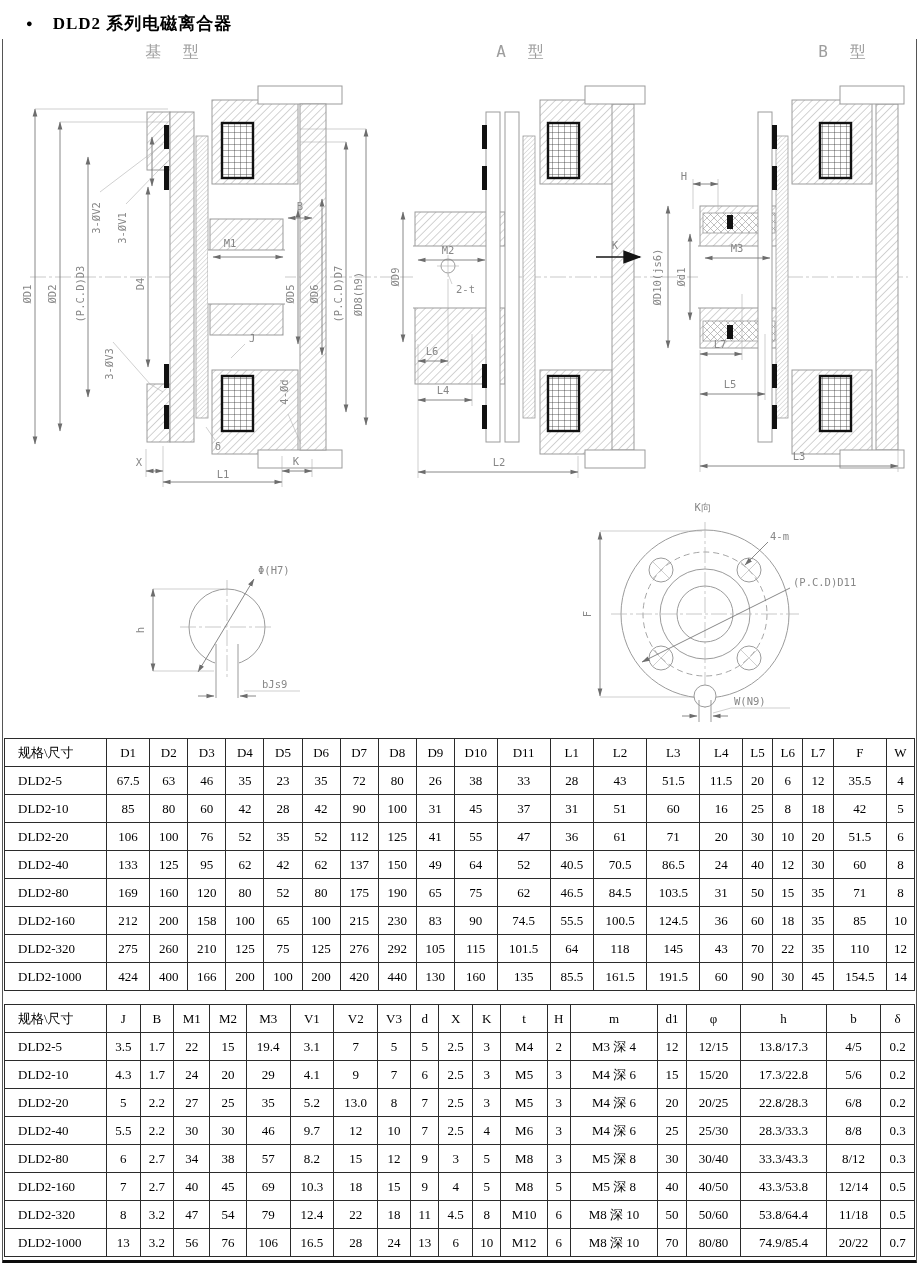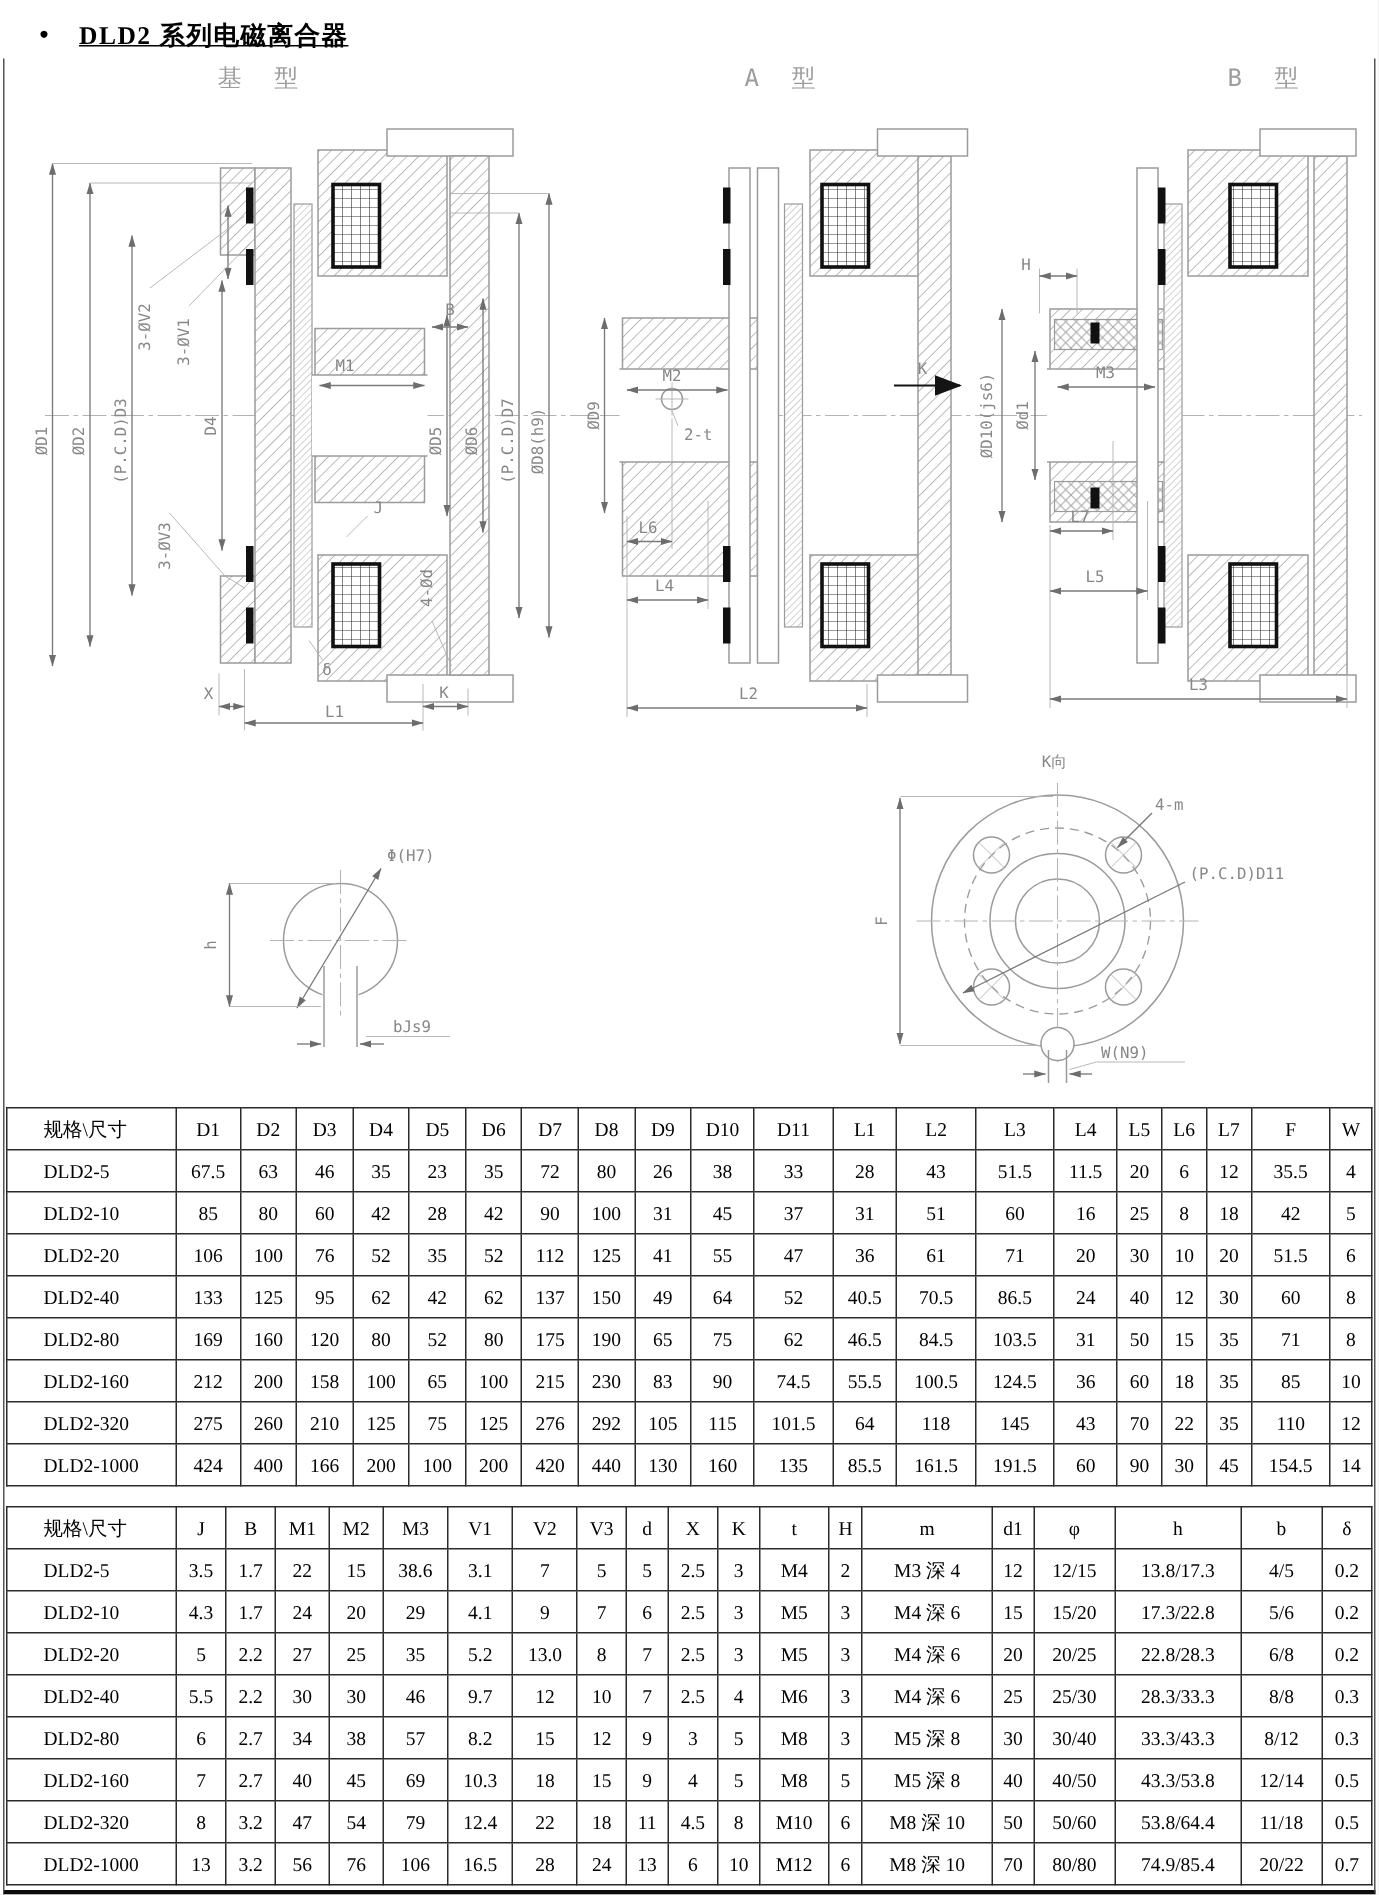--- a/index.html
+++ b/index.html
@@ -1,21 +1,21 @@
 <!DOCTYPE html>
 <html><head>
 <meta charset="utf-8">
 <style>
   html,body{margin:0;padding:0;background:#e8e8e8;}
   .page{width:919px;height:1263px;background:#ffffff;position:relative;margin:0 auto;
         font-family:"Liberation Serif",serif;overflow:hidden;}
   .title-row{padding:9px 0 2px 26px;display:flex;align-items:center;height:28px;}
   .bullet{font-size:11px;color:#000;margin-right:20px;line-height:1;}
   .page-title{font-size:17px;font-weight:bold;color:#000;margin:0;letter-spacing:1px;
-              font-family:"Liberation Serif",serif;text-decoration:underline;}
+              font-family:"Liberation Serif",serif;}
   .frame{margin:0 2px;border-left:1px solid #555;border-right:1px solid #555;
          border-bottom:5px solid #0c0c0c;padding:0 1px 3px 1px;}
   svg{display:block;}
 
   
   .dl{stroke:#9b9b9b;stroke-width:1;fill:none;}
   .lt{fill:#ffffff;stroke:#9b9b9b;stroke-width:1;}
   .ht{fill:url(#h45);stroke:#9b9b9b;stroke-width:1;}
   .hd{fill:url(#h45d);stroke:#9b9b9b;stroke-width:0.8;}
   .xh{fill:url(#xhp);stroke:#9b9b9b;stroke-width:0.8;}
@@ -28,21 +28,21 @@
   text.lbl{fill:#878787;font-family:"DejaVu Sans Mono",monospace;font-size:10.5px;}
   text.big{fill:#9d9d9d;font-family:"DejaVu Sans Mono",monospace;font-size:16px;letter-spacing:6px;}
   .karrow{stroke:#141414;stroke-width:1.4;}
 
   
   .dims{width:100%;border-collapse:collapse;table-layout:auto;background:#fff;
         font-family:"Liberation Serif",serif;font-size:13px;color:#000;
         border:1.5px solid #1f1f1f;}
   .dims th,.dims td{border:1px solid #2b2b2b;text-align:center;padding:4px 2px;
         height:19px;font-weight:normal;white-space:nowrap;}
-  .dims th:first-child,.dims td:first-child{text-align:left;padding-left:24px;width:86px;}
+  .dims th:first-child,.dims td:first-child{text-align:left;padding-left:13px;width:86px;}
   .t1{margin-top:4px;}
   .t2{margin-top:13px;}
 </style>
 </head>
 <body>
 
 <div class="page">
 
   <div class="title-row">
     <span class="bullet">●</span>
@@ -551,21 +551,21 @@
             <th>δ</th>
           </tr>
         </thead>
         <tbody>
           <tr>
             <td>DLD2-5</td>
             <td>3.5</td>
             <td>1.7</td>
             <td>22</td>
             <td>15</td>
-            <td>38.6</td>
+            <td>19.4</td>
             <td>3.1</td>
             <td>7</td>
             <td>5</td>
             <td>5</td>
             <td>2.5</td>
             <td>3</td>
             <td>M4</td>
             <td>2</td>
             <td>M3 深 4</td>
             <td>12</td>

